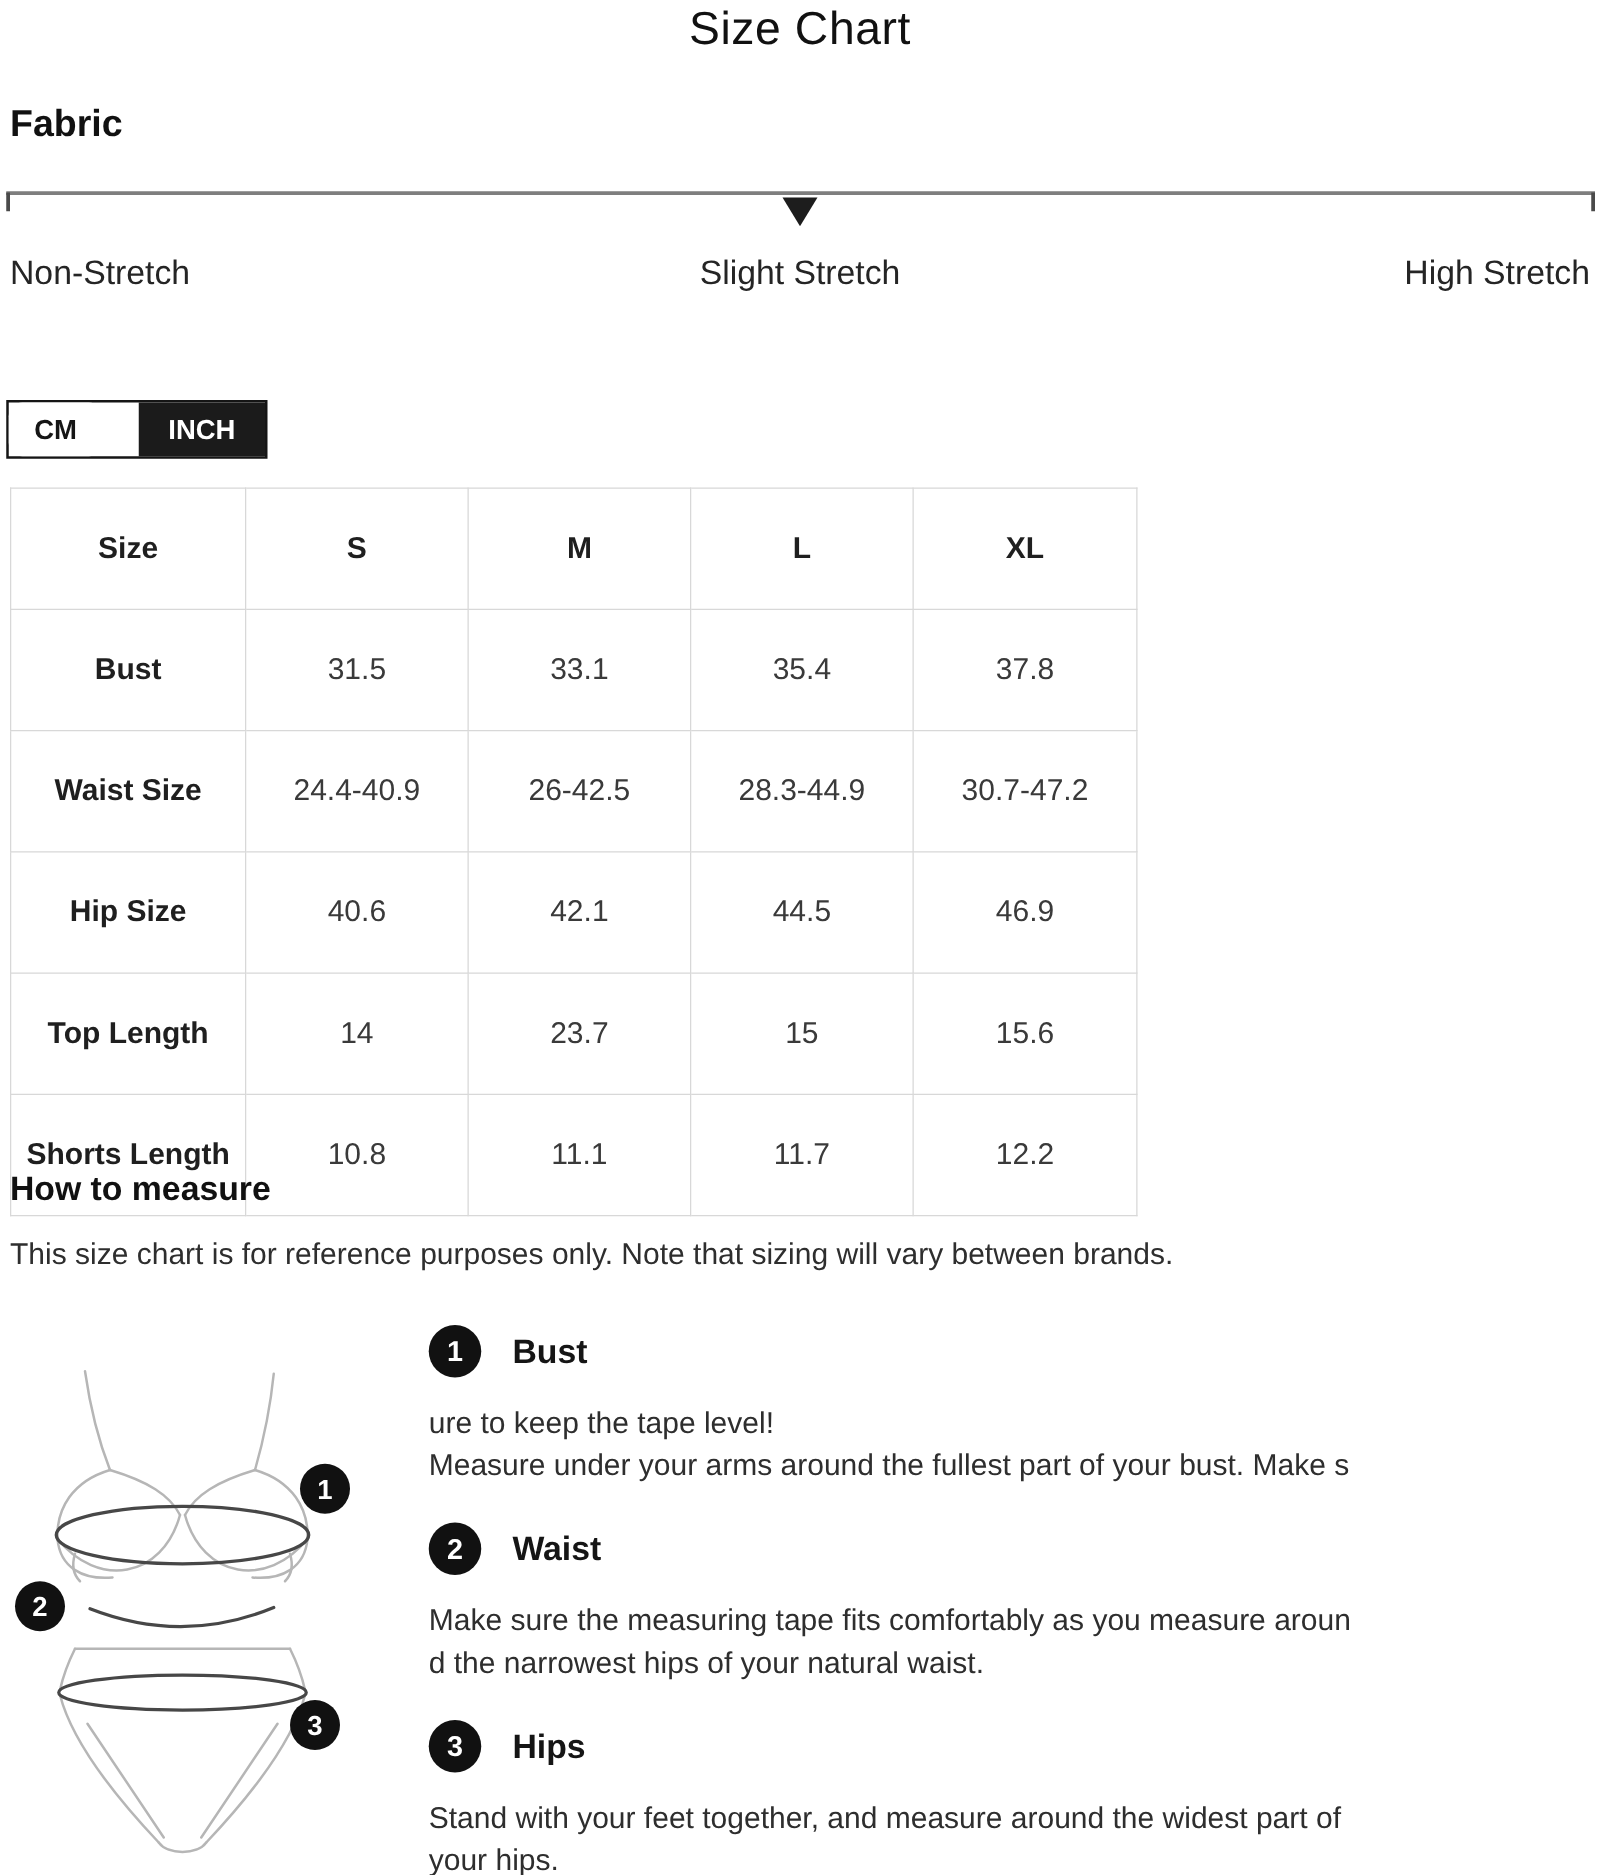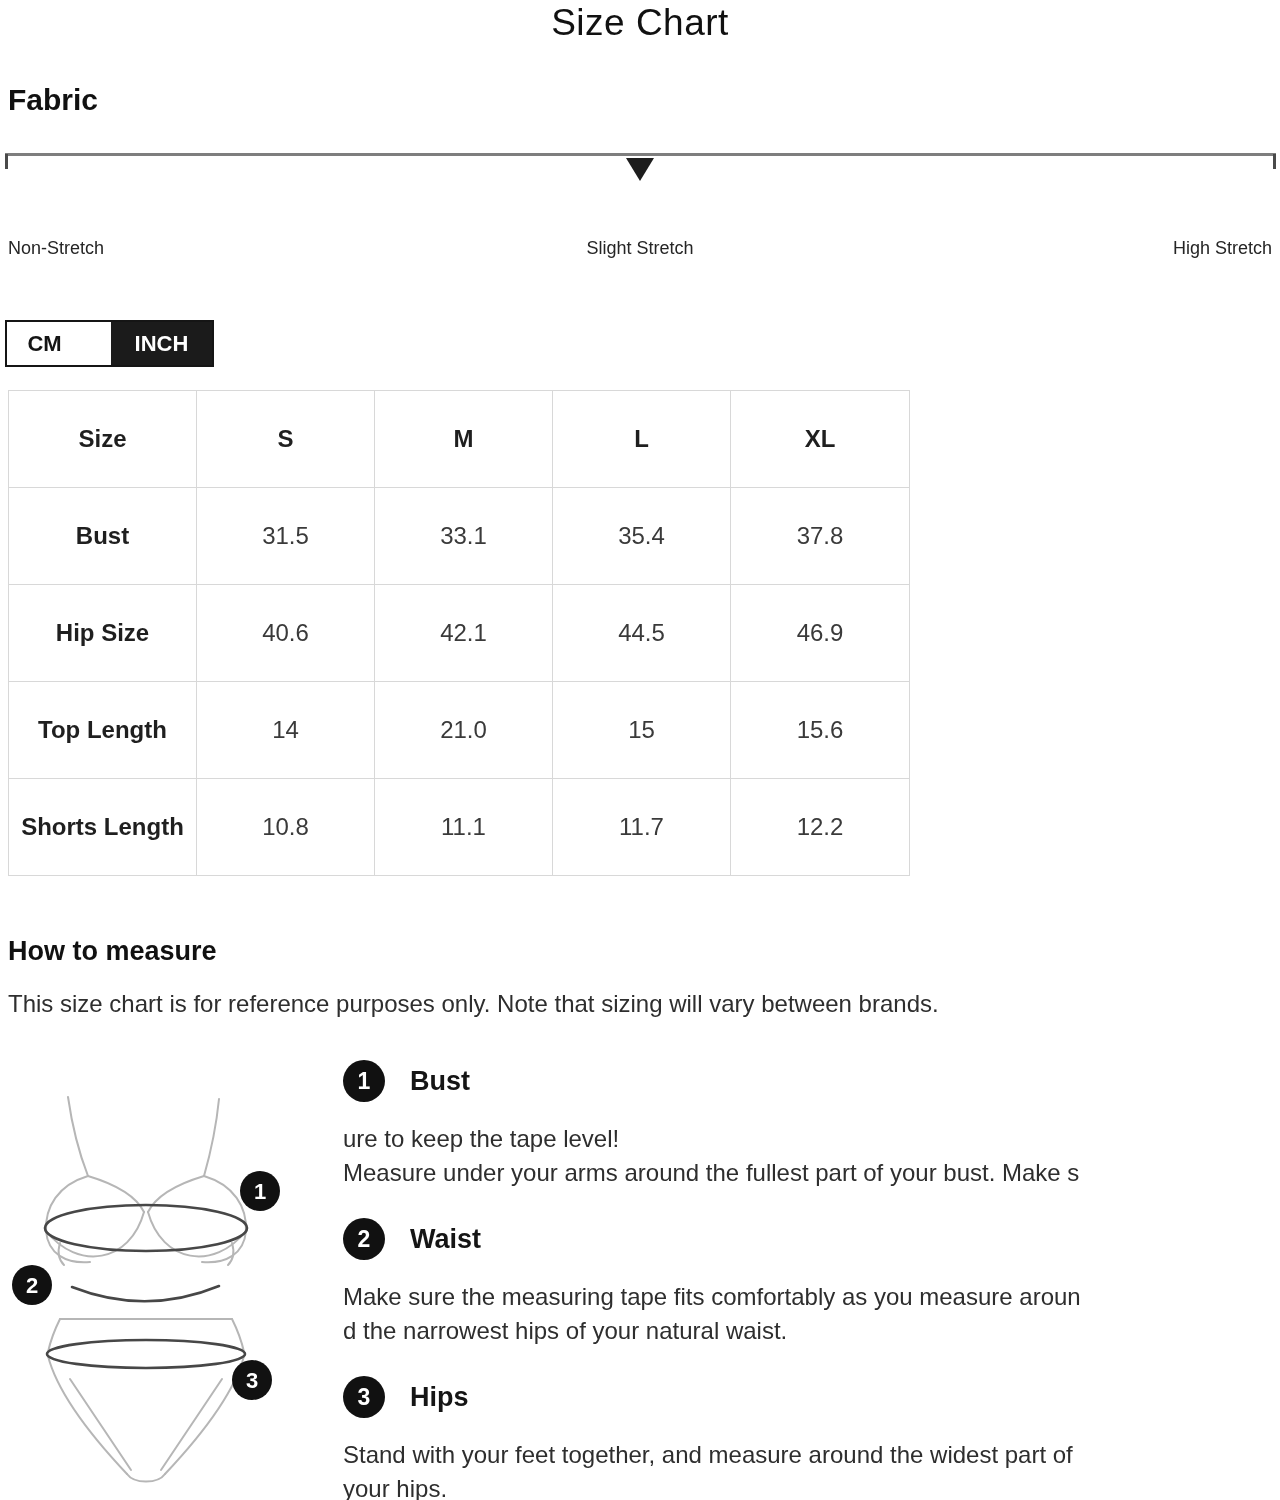--- a/index.html
+++ b/index.html
@@ -17,21 +17,21 @@
   }
   .slider-line { position:absolute; left:5px; top:153px; width:1271px; height:3px; background:#7e7e7e; }
   .slider-tick { position:absolute; top:154px; width:3px; height:15px; background:#4a4a4a; }
   .slider-tick.left { left:5px; }
   .slider-tick.right { left:1273px; }
   .slider-marker {
     position:absolute; left:626px; top:158px; width:0; height:0;
     border-left:14px solid transparent; border-right:14px solid transparent;
     border-top:23px solid #1d1d1d;
   }
-  .scale-label { position:absolute; top:203px; font-size:18px; color:#252525;margin-top:35px; }
+  .scale-label { position:absolute; top:203px; font-size:27px; color:#252525; }
   .scale-label.left { left:8px; }
   .scale-label.center { left:0; width:100%; text-align:center; }
   .scale-label.right { right:8px; }
 
   .unit-toggle { position:absolute; left:5px; top:320px; display:flex; border:2px solid #151515; }
   .unit-btn { height:43px; display:flex; align-items:center; justify-content:center;
     font-size:22px; font-weight:bold; cursor:pointer; }
   .unit-btn.cm { width:75px; background:#fff; color:#151515;border-radius:11px; }
   .unit-btn.inch { width:101px; background:#1b1b1b; color:#fff;margin-left:29px; }
 
@@ -102,30 +102,37 @@
         <td>XL</td>
       </tr>
       <tr>
         <td class="rowhdr">Bust</td>
         <td>31.5</td>
         <td>33.1</td>
         <td>35.4</td>
         <td>37.8</td>
       </tr>
       <tr>
+        <td class="rowhdr">Waist Size</td>
+        <td>24.4-40.9</td>
+        <td>26-42.5</td>
+        <td>28.3-44.9</td>
+        <td>30.7-47.2</td>
+      </tr>
+      <tr>
         <td class="rowhdr">Hip Size</td>
         <td>40.6</td>
         <td>42.1</td>
         <td>44.5</td>
         <td>46.9</td>
       </tr>
       <tr>
         <td class="rowhdr">Top Length</td>
         <td>14</td>
-        <td>21.0</td>
+        <td>23.7</td>
         <td>15</td>
         <td>15.6</td>
       </tr>
       <tr>
         <td class="rowhdr">Shorts Length</td>
         <td>10.8</td>
         <td>11.1</td>
         <td>11.7</td>
         <td>12.2</td>
       </tr>

